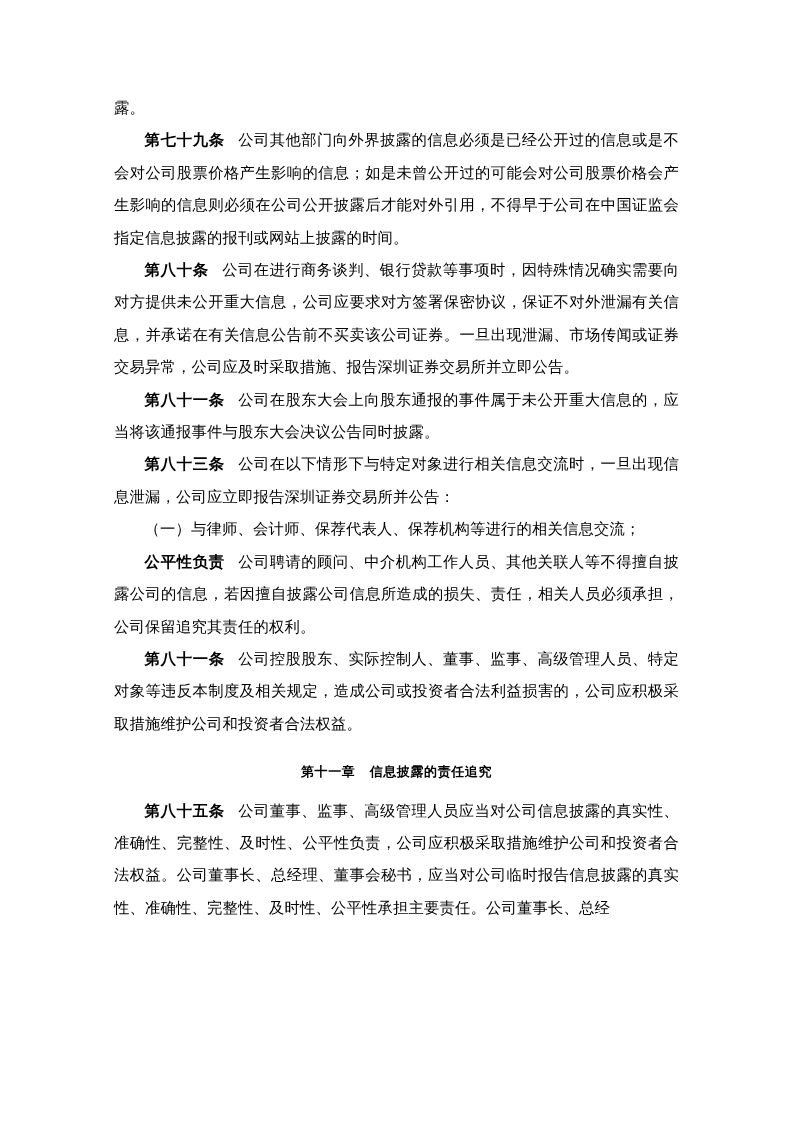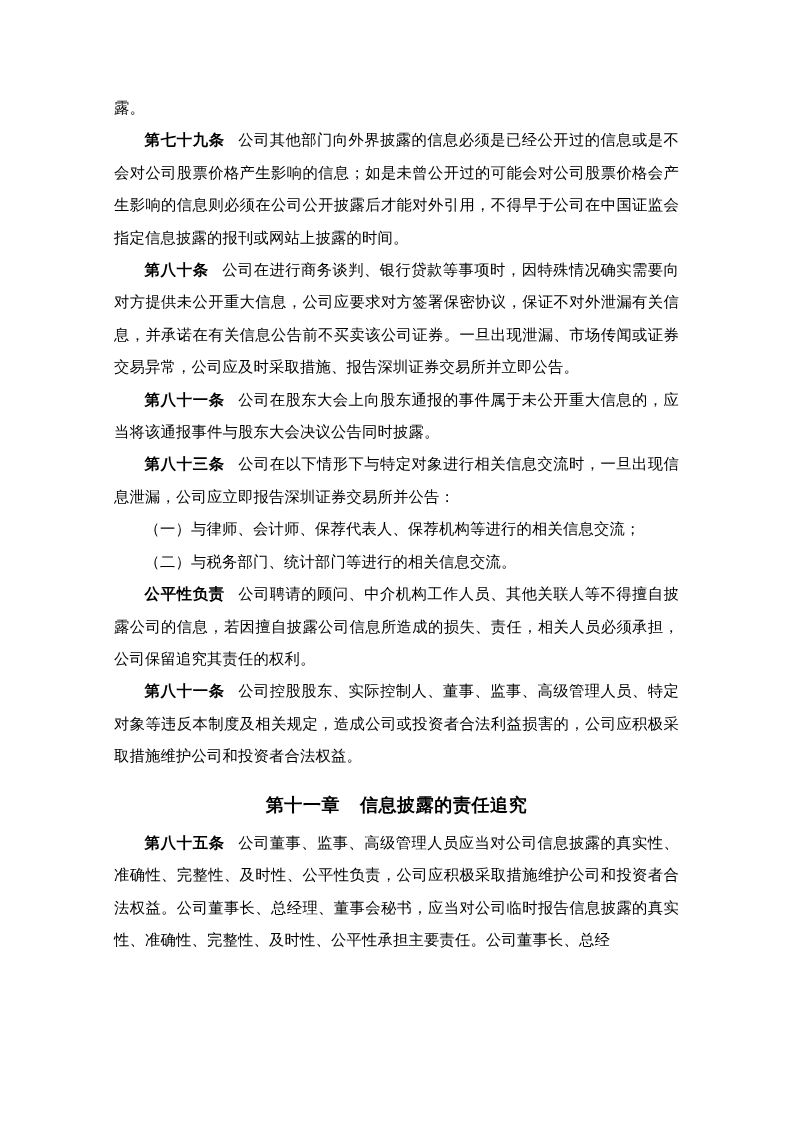--- a/index.html
+++ b/index.html
@@ -43,21 +43,21 @@
     letter-spacing: 0.5px;
   }
   .art-gap {
     display: inline-block;
     width: 0.85em;
   }
   .chapter-head {
     margin: 16px 0 6px 0;
     text-align: center;
     font-weight: bold;
-    font-size: 18px;
+    font-size: 13px;
     line-height: 32.4px;
     letter-spacing: 0.6px;
   }
   .chapter-head .ch-gap {
     display: inline-block;
     width: 1.1em;
   }
 </style>
 </head>
 <body>
@@ -70,21 +70,20 @@
 
     <p class="para"><span class="art-num">第七十九条</span><span class="art-gap"></span><span>公司其他部门向外界披露的信息必须是已经公开过的信息或是不会对公司股票价格产生影响的信息；如是未曾公开过的可能会对公司股票价格会产生影响的信息则必须在公司公开披露后才能对外引用，不得早于公司在中国证监会指定信息披露的报刊或网站上披露的时间。</span></p>
 
     <p class="para"><span class="art-num">第八十条</span><span class="art-gap"></span><span>公司在进行商务谈判、银行贷款等事项时，因特殊情况确实需要向对方提供未公开重大信息，公司应要求对方签署保密协议，保证不对外泄漏有关信息，并承诺在有关信息公告前不买卖该公司证券。一旦出现泄漏、市场传闻或证券交易异常，公司应及时采取措施、报告深圳证券交易所并立即公告。</span></p>
 
     <p class="para"><span class="art-num">第八十一条</span><span class="art-gap"></span><span>公司在股东大会上向股东通报的事件属于未公开重大信息的，应当将该通报事件与股东大会决议公告同时披露。</span></p>
 
     <p class="para"><span class="art-num">第八十三条</span><span class="art-gap"></span><span>公司在以下情形下与特定对象进行相关信息交流时，一旦出现信息泄漏，公司应立即报告深圳证券交易所并公告：</span></p>
 
     <p class="para sub">（一）与律师、会计师、保荐代表人、保荐机构等进行的相关信息交流；</p>
-    <p class="para sub">（二）与税务部门、统计部门等进行的相关信息交流。</p>
 
     <p class="para"><span class="art-num">公平性负责</span><span class="art-gap"></span><span>公司聘请的顾问、中介机构工作人员、其他关联人等不得擅自披露公司的信息，若因擅自披露公司信息所造成的损失、责任，相关人员必须承担，公司保留追究其责任的权利。</span></p>
 
     <p class="para"><span class="art-num">第八十一条</span><span class="art-gap"></span><span>公司控股股东、实际控制人、董事、监事、高级管理人员、特定对象等违反本制度及相关规定，造成公司或投资者合法利益损害的，公司应积极采取措施维护公司和投资者合法权益。</span></p>
 
     <h2 class="chapter-head"><span>第十一章</span><span class="ch-gap"></span><span>信息披露的责任追究</span></h2>
 
     <p class="para"><span class="art-num">第八十五条</span><span class="art-gap"></span><span>公司董事、监事、高级管理人员应当对公司信息披露的真实性、准确性、完整性、及时性、公平性负责，公司应积极采取措施维护公司和投资者合法权益。公司董事长、总经理、董事会秘书，应当对公司临时报告信息披露的真实性、准确性、完整性、及时性、公平性承担主要责任。公司董事长、总经</span></p>
 
   </div>

